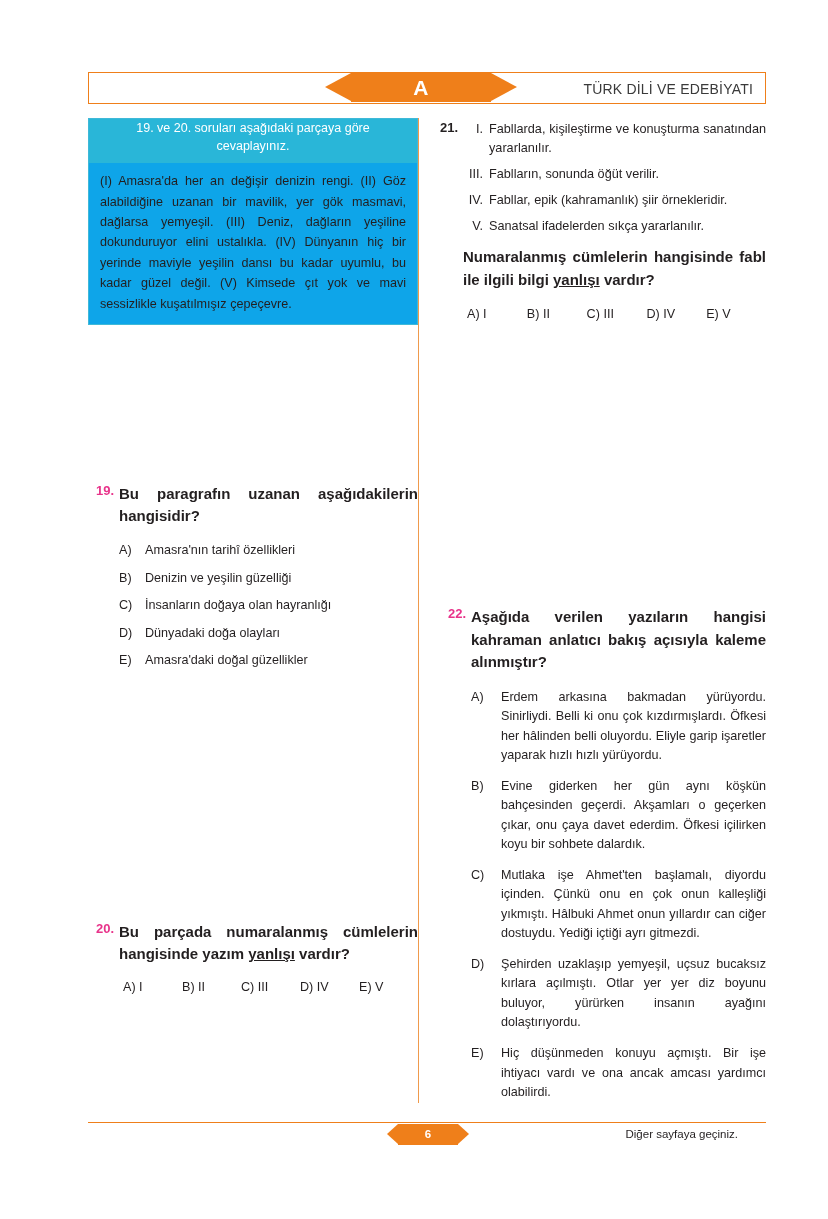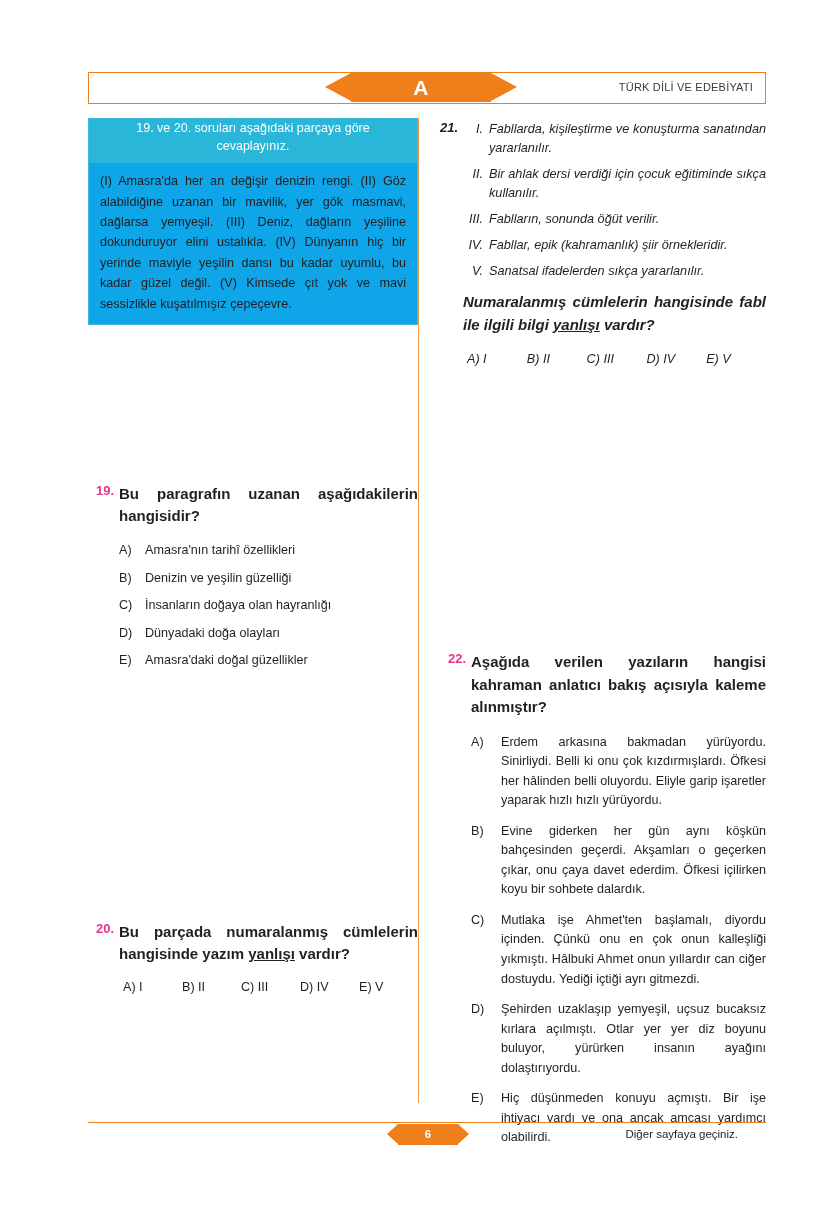--- a/index.html
+++ b/index.html
@@ -69,21 +69,21 @@
     text-align: center;
     color: #ffffff;
     font-size: 21px;
     font-weight: bold;
     letter-spacing: 0.5px;
   }
   .header-subject {
     position: absolute;
     right: 12px;
     top: 8px;
-    font-size: 11px;
+    font-size: 14px;
     color: #3a3a3a;
     letter-spacing: 0.2px;
   }
 
   
   .col-left {
     position: absolute;
     left: 88px;
     top: 118px;
     width: 330px;
@@ -316,30 +316,26 @@
         <span>C) III</span>
         <span>D) IV</span>
         <span>E) V</span>
       </div>
     </div>
 
   </div>
 
   <div class="col-right">
 
-    <div class="q" style="margin-top:2px;font-style:italic;">
+    <div class="q" style="margin-top:2px;">
       <div class="q-num plain">21.</div>
       <div>
         <div class="roman-item">
           <span class="roman-num">I.</span>
           <span>Fabllarda, kişileştirme ve konuşturma sanatından yararlanılır.</span>
-        </div>
-        <div class="roman-item">
-          <span class="roman-num">II.</span>
-          <span>Bir ahlak dersi verdiği için çocuk eğitiminde sıkça kullanılır.</span>
         </div>
         <div class="roman-item">
           <span class="roman-num">III.</span>
           <span>Fablların, sonunda öğüt verilir.</span>
         </div>
         <div class="roman-item">
           <span class="roman-num">IV.</span>
           <span>Fabllar, epik (kahramanlık) şiir örnekleridir.</span>
         </div>
         <div class="roman-item">

